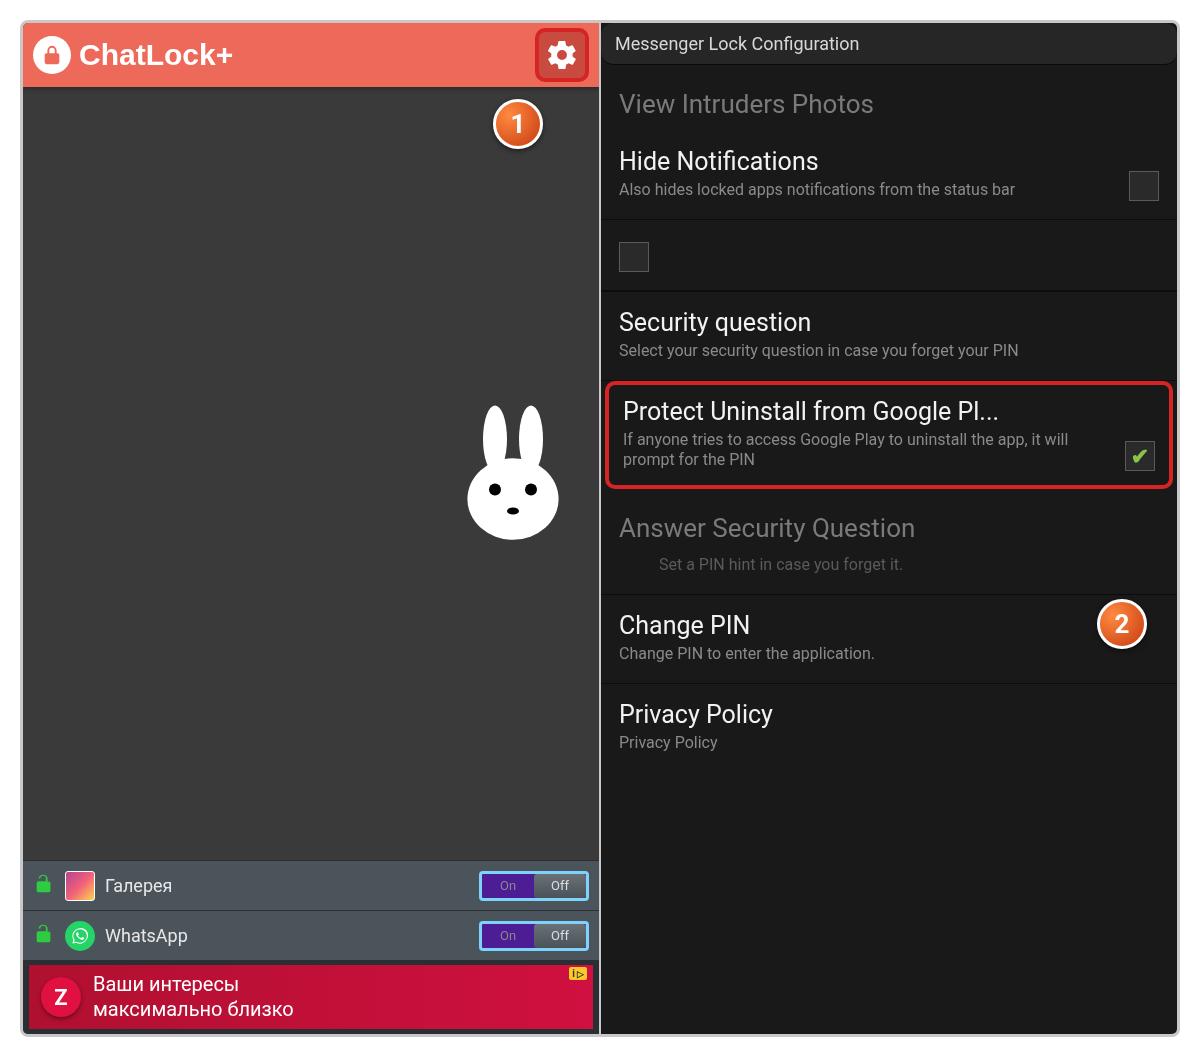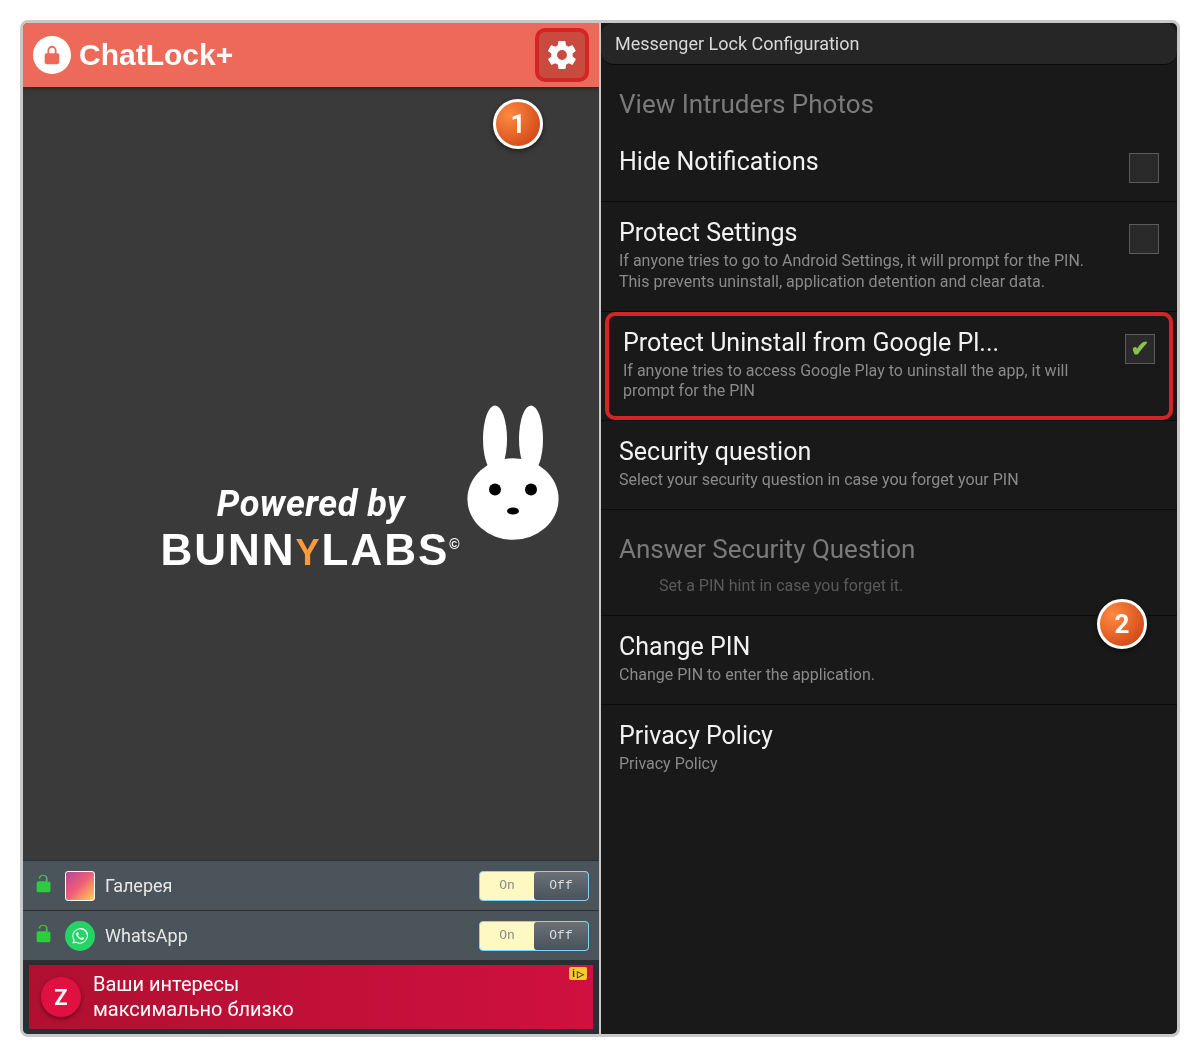--- a/index.html
+++ b/index.html
@@ -120,26 +120,25 @@
     gap: 10px;
   }
   .unlock-icon svg { width: 22px; height: 22px; fill: #2ecc40; }
   .app-icon { width: 30px; height: 30px; border-radius: 3px; display:flex;align-items:center;justify-content:center; }
   .app-icon.gallery { background: linear-gradient(135deg,#b24592,#f15f79,#ffd452); border:1px solid #fff; }
   .app-icon.whatsapp { background: #25d366; border-radius: 50%; }
   .app-icon.whatsapp svg { width:18px; height:18px; fill:#fff; }
   .app-label { color: #e8e8e8; font-size: 18px; flex:1; }
   .toggle {
     width: 110px; height: 30px;
-    background: #fef9c3;
+    background: #4c1d95;
     border-radius: 4px;
     display: flex;
     font-size: 13px;
-    border:1px solid #7dd3fc;
-    font-family:Liberation Mono, monospace;
+    border:3px solid #7dd3fc;
   }
   .toggle .seg {
     flex:1; display:flex;align-items:center;justify-content:center;
     color:#888;
   }
   .toggle .seg.active {
     background: linear-gradient(#6a7278,#4a525a);
     color:#ddd;
     border-radius: 3px;
   }
@@ -187,21 +186,21 @@
   .r-scroll { }
   .r-section {
     color: #7a7a7a;
     font-size: 26px;
     padding: 24px 4px 12px 18px;
   }
   .r-section.dim { font-size:26px; }
   .r-item {
     padding: 16px 18px 18px 18px;
     border-bottom: 1px solid #0c0c0c;
-    display:flex; align-items:flex-start; gap:12px;
+    display:flex; align-items:flex-end; gap:12px;
     position:relative;
   }
   .r-item .txt { flex:1; }
   .r-item .title { color:#f2f2f2; font-size:25px; margin-bottom:4px; white-space:nowrap; overflow:hidden; text-overflow:ellipsis;}
   .r-item .desc { color:#8a8a8a; font-size:16px; line-height:1.3; }
   .r-item.dim .desc { color:#5a5a5a;margin-left:40px; }
   .r-checkbox {
     width: 30px; height: 30px;
     border: 1px solid #5a5a5a;
     background: #2a2a2a;
@@ -236,26 +235,20 @@
         <div class="app-title">ChatLock+</div>
         <div class="settings-btn">
           <svg viewBox="0 0 24 24">
               <path d="M19.4 13a7.5 7.5 0 0 0 .1-1 7.5 7.5 0 0 0-.1-1l2.1-1.6a.5.5 0 0 0 .1-.6l-2-3.5a.5.5 0 0 0-.6-.2l-2.5 1a7.3 7.3 0 0 0-1.7-1l-.4-2.6a.5.5 0 0 0-.5-.4h-4a.5.5 0 0 0-.5.4l-.4 2.6a7.3 7.3 0 0 0-1.7 1l-2.5-1a.5.5 0 0 0-.6.2l-2 3.5a.5.5 0 0 0 .1.6L4.5 11a7.5 7.5 0 0 0-.1 1 7.5 7.5 0 0 0 .1 1l-2.1 1.6a.5.5 0 0 0-.1.6l2 3.5a.5.5 0 0 0 .6.2l2.5-1a7.3 7.3 0 0 0 1.7 1l.4 2.6a.5.5 0 0 0 .5.4h4a.5.5 0 0 0 .5-.4l.4-2.6a7.3 7.3 0 0 0 1.7-1l2.5 1a.5.5 0 0 0 .6-.2l2-3.5a.5.5 0 0 0-.1-.6zM12 15.5A3.5 3.5 0 1 1 15.5 12 3.5 3.5 0 0 1 12 15.5z"></path>
             </svg>
         </div>
       </div>
 
       <div class="step-badge badge-1">1</div>
 
-      <div class="splash">
-        <div class="powered">Powered by</div>
-        <div class="brand">
-          <span>BUNN</span><span class="carrot">Y</span><span>LABS</span><sup>©</sup>
-        </div>
-      </div>
       <svg class="bunny" viewBox="0 0 100 120">
         <ellipse cx="30" cy="30" rx="10" ry="28" fill="#fff"></ellipse>
         <ellipse cx="60" cy="30" rx="10" ry="28" fill="#fff"></ellipse>
         <ellipse cx="45" cy="80" rx="38" ry="34" fill="#fff"></ellipse>
         <circle cx="30" cy="72" r="5" fill="#000"></circle>
         <circle cx="60" cy="72" r="5" fill="#000"></circle>
         <ellipse cx="45" cy="90" rx="5" ry="3" fill="#000"></ellipse>
       </svg>
 
       <div class="bottom-area">
@@ -299,46 +292,43 @@
     </div>
 
     <div class="col col-right">
       <div class="r-header">Messenger Lock Configuration</div>
       <div class="r-scroll">
         <div class="r-section">View Intruders Photos</div>
 
         <div class="r-item">
           <div class="txt">
             <div class="title">Hide Notifications</div>
+            <div class="desc">Also hides locked apps notifications from the status bar</div>
           </div>
           <div class="r-checkbox"></div>
         </div>
 
 
         <div class="r-item">
-          <div class="txt">
-            <div class="title">Protect Settings</div>
-            <div class="desc">If anyone tries to go to Android Settings, it will prompt for the PIN. This prevents uninstall, application detention and clear data.</div>
-          </div>
           <div class="r-checkbox"></div>
+        </div>
+
+        <div class="r-item" style="border-top:1px solid #0c0c0c">
+          <div class="txt">
+            <div class="title">Security question</div>
+            <div class="desc">Select your security question in case you forget your PIN</div>
+          </div>
         </div>
 
         <div class="r-item highlight">
           <div class="txt">
             <div class="title">Protect Uninstall from Google Pl...</div>
             <div class="desc">If anyone tries to access Google Play to uninstall the app, it will prompt for the PIN</div>
           </div>
           <div class="r-checkbox checked"></div>
-        </div>
-
-        <div class="r-item" style="border-top:1px solid #0c0c0c">
-          <div class="txt">
-            <div class="title">Security question</div>
-            <div class="desc">Select your security question in case you forget your PIN</div>
-          </div>
         </div>
 
         <div class="r-section dim">Answer Security Question</div>
         <div class="r-item dim" style="padding-top:0;border-bottom:1px solid #0c0c0c">
           <div class="txt">
             <div class="desc">Set a PIN hint in case you forget it.</div>
           </div>
         </div>
 
         <div class="r-item">

